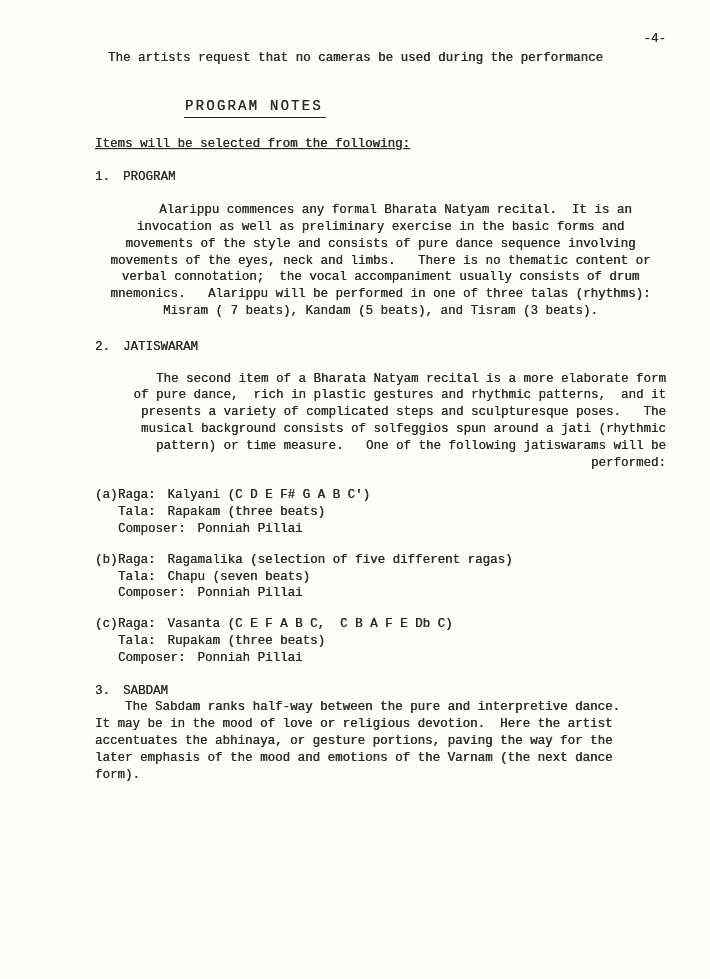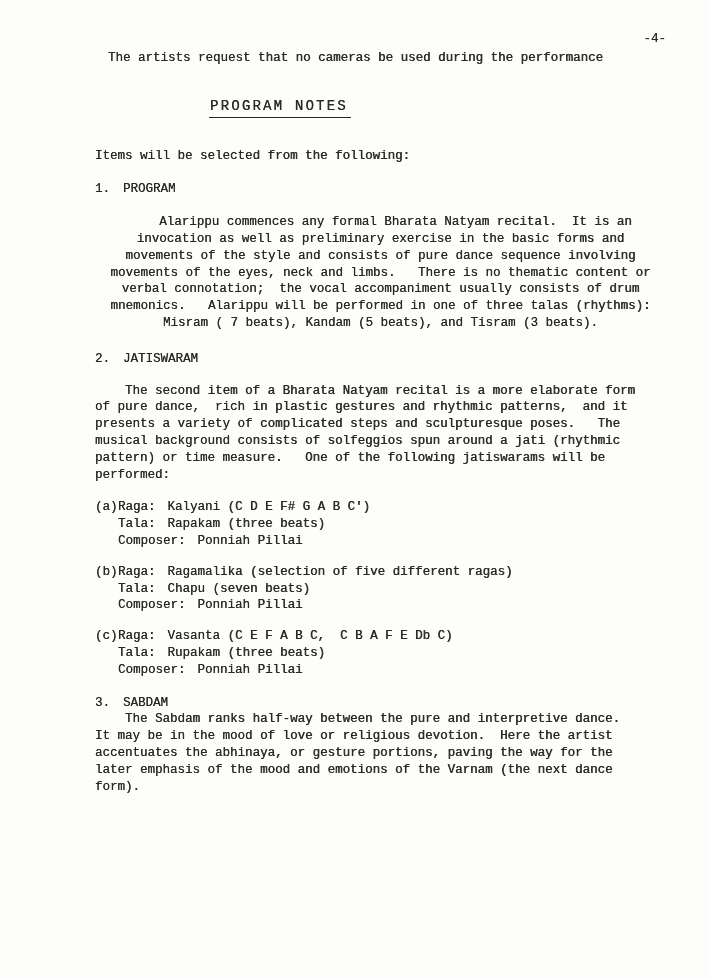--- a/index.html
+++ b/index.html
@@ -13,37 +13,37 @@
     padding: 32px 44px 0 95px;
     font-family: "Liberation Mono", "DejaVu Sans Mono", monospace;
     font-size: 12.5px;
     line-height: 16.8px;
     color: #2a2824;
     text-shadow: 0.35px 0.2px 0.3px rgba(42,40,36,0.85);
     overflow: hidden;
   }
   .page-number { position: absolute; top: 31px; right: 44px; }
   .notice { margin: 18px 0 0 13px; white-space: pre; }
-  .title-wrap { margin-top: 31px; margin-left: 114px; }
+  .title-wrap { margin-top: 31px; margin-left: 89px; }
   .title {
     display: inline-block;
     font-size: 14px;
     letter-spacing: 2.2px;
     padding: 0 3px 2px 1px;
     border-bottom: 1.6px solid #2a2824;
     white-space: pre;
   }
-  .intro { margin-top: 30px; white-space: pre; }
+  .intro { margin-top: 18px; white-space: pre; text-decoration: underline; }
   .sec-head { white-space: pre; }
   .sec-num { display: inline-block; width: 28px; }
   .para { white-space: pre-wrap; }
   .s1-head { margin-top: 17px; }
   .s1-para { margin-top: 16px; text-align: center; }
   .s2-head { margin-top: 19px; }
-  .s2-para { margin-top: 15px; }
+  .s2-para { margin-top: 15px; text-align: right; }
   .s3-head { margin-top: 16px; }
   .s3-para { margin-top: 0; }
   .opt { margin-top: 14px; }
   .opt-a { margin-top: 16px; }
   .opt-line { white-space: pre; }
   .opt-label { display: inline-block; width: 23px; }
   .opt-line.indent { padding-left: 23px; }
   .fv { margin-left: 12px; }
 </style>
 </head>

